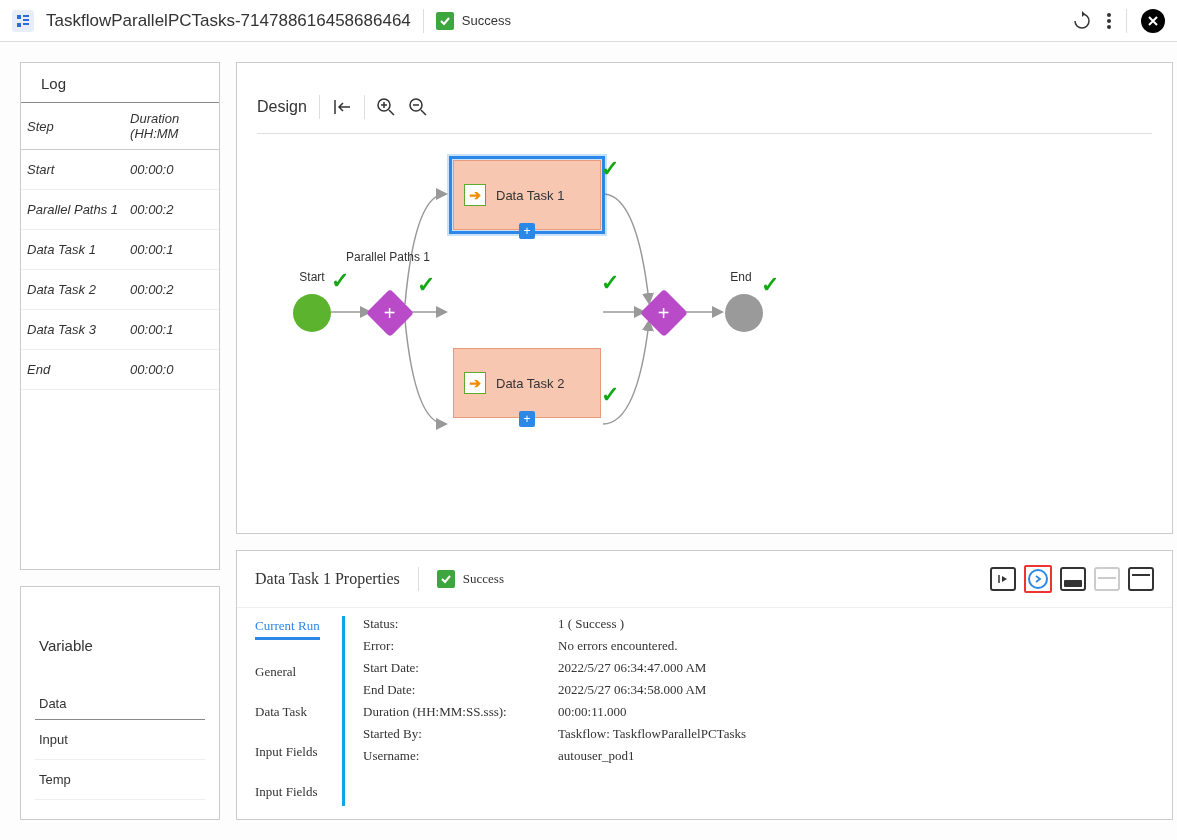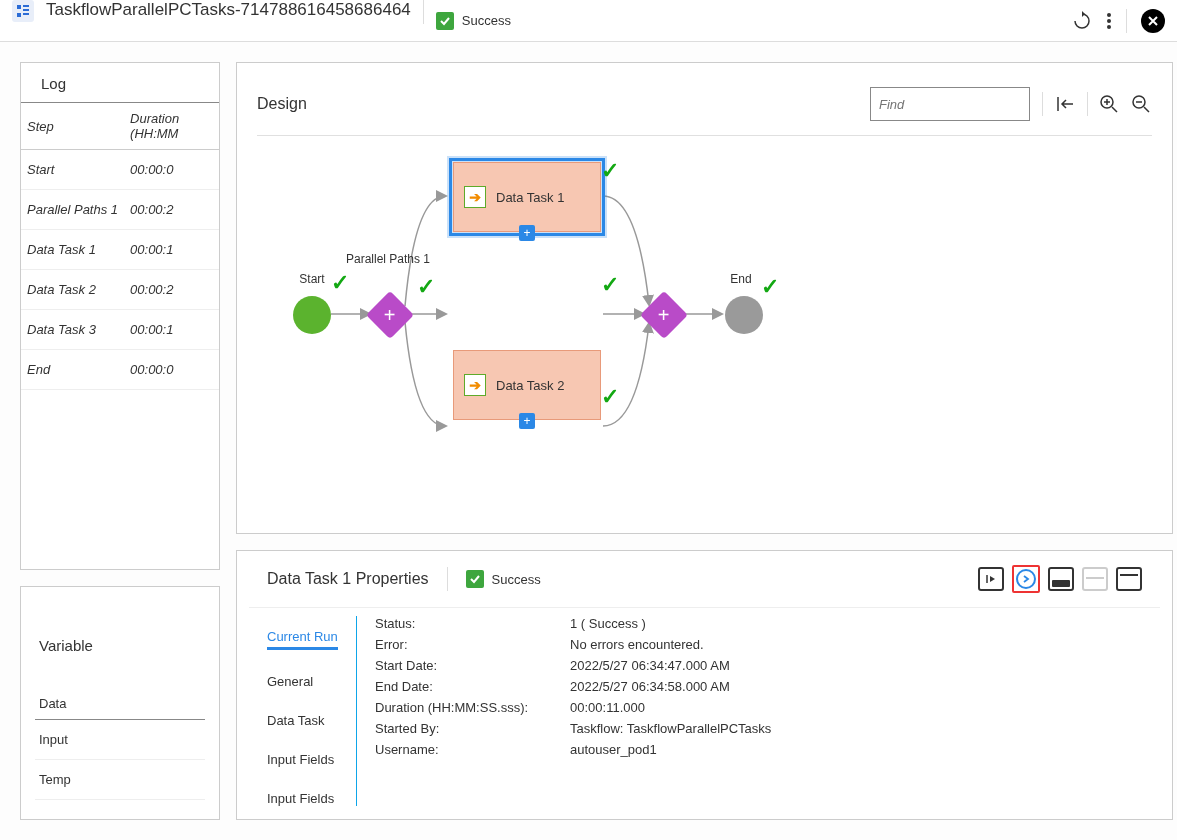--- a/index.html
+++ b/index.html
@@ -9,20 +9,21 @@
     color: #333;
     background: #fff;
     width: 1177px;
     height: 840px;
     overflow: hidden;
     position: relative;
   }
   
   .top-header {
     display: flex;
+    align-items: center;
     height: 42px;
     border-bottom: 1px solid #ddd;
     padding: 0 12px;
     gap: 12px;
   }
   .taskflow-icon {
     width: 22px; height: 22px;
     background: #e8eef9;
     border-radius: 3px;
     display:flex; align-items:center; justify-content:center;
@@ -142,21 +143,21 @@
     padding:8px 4px;
     border-bottom:1px solid #888;
   }
   .var-table td {
     padding:12px 4px;
     border-bottom:1px solid #eee;
   }
   
   .design-panel {
     flex:1;
-    padding: 24px 20px;
+    padding: 32px 20px;
     display:flex; flex-direction:column;
     min-height:0;
   }
   .design-header {
     display:flex;
     align-items:center;
     gap:12px;
     padding-bottom:14px;
     border-bottom:1px solid #e0e0e0;
   }
@@ -261,22 +262,23 @@
     text-align:center;
   }
   svg.connector {
     position:absolute;
     pointer-events:none;
     overflow:visible;
   }
   
   .properties-panel {
     height:270px;
-    padding:4px 12px;
+    padding:4px 0;
     position:relative;
+    font-family:Liberation Serif, serif;
   }
   .props-header {
     display:flex;
     align-items:center;
     padding:10px 18px 14px 18px;
     border-bottom:1px solid #eee;
     gap:18px;
   }
   .props-title {
     font-size:16px;
@@ -315,23 +317,22 @@
     height:calc(100% - 54px);
   }
   .props-tabs {
     width:90px;
     display:flex;
     flex-direction:column;
     gap:24px;
     font-size:13px;
     font-weight:500;
     padding-top:2px;
-    border-right:1px solid #0ea5e9;
+    border-right:3px solid #0ea5e9;
     padding-right:10px;
-    justify-content:flex-end;
   }
   .props-tabs .tab {
     cursor:pointer;
     white-space:nowrap;
   }
   .props-tabs .tab.active {
     color:#2b88e6;
     border-bottom:3px solid #2b88e6;
     padding-bottom:3px;
     display:inline-block;
@@ -465,21 +466,20 @@
         </tbody>
       </table>
     </div>
   </div>
 
   <div class="right-col">
 
     <div class="panel design-panel">
       <div class="design-header">
         <div class="design-title">Design</div>
-        <input class="find-box" placeholder="Find" style="">
         <div class="vdiv"></div>
         <div class="design-toolbar">
           <div class="icon-btn">
             <svg width="22" height="20" viewBox="0 0 22 20">
                 <line x1="3" y1="3" x2="3" y2="17" stroke="#333" stroke-width="1.5"></line>
                 <path d="M18 10 L8 10 M11 6 L7 10 L11 14" stroke="#333" stroke-width="1.5" fill="none"></path>
               </svg>
           </div>
           <div class="vdiv"></div>
           <div class="icon-btn">

